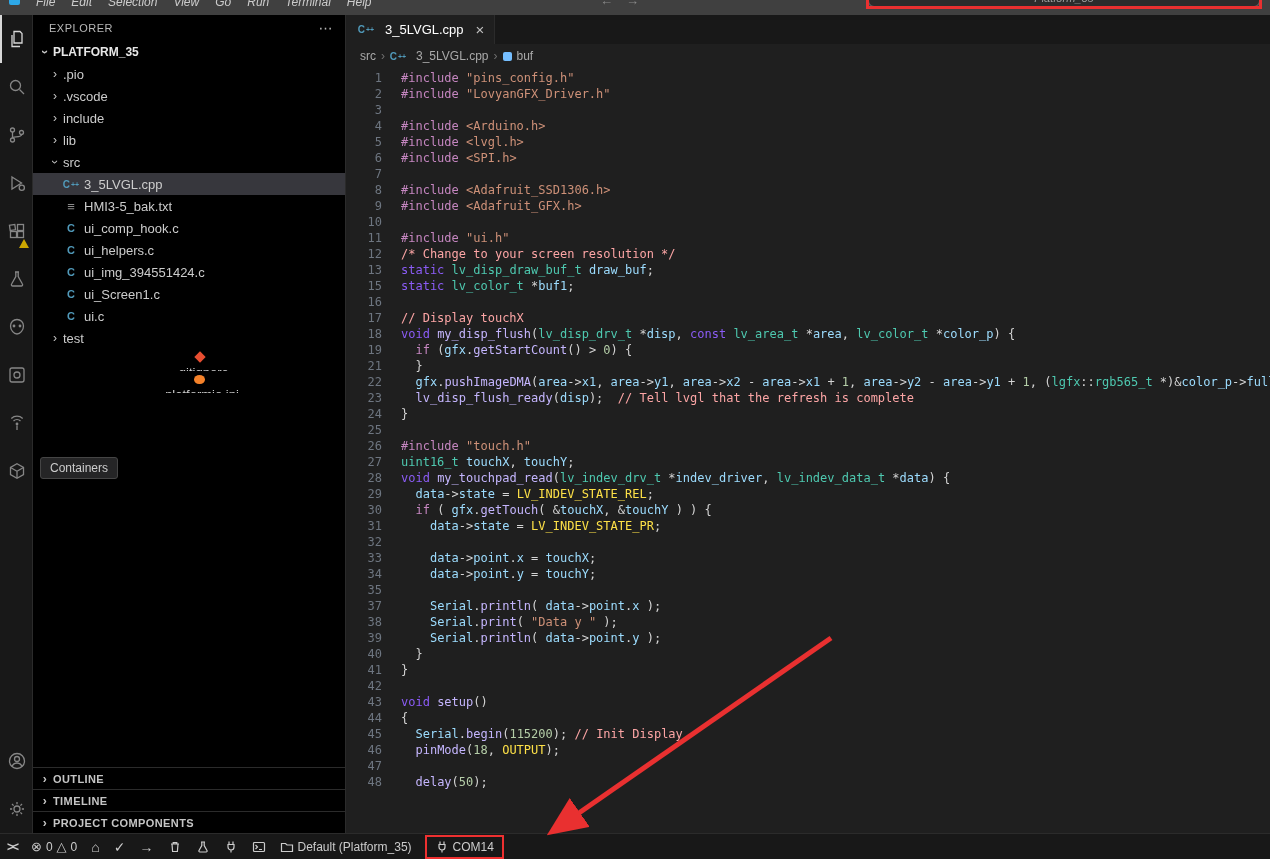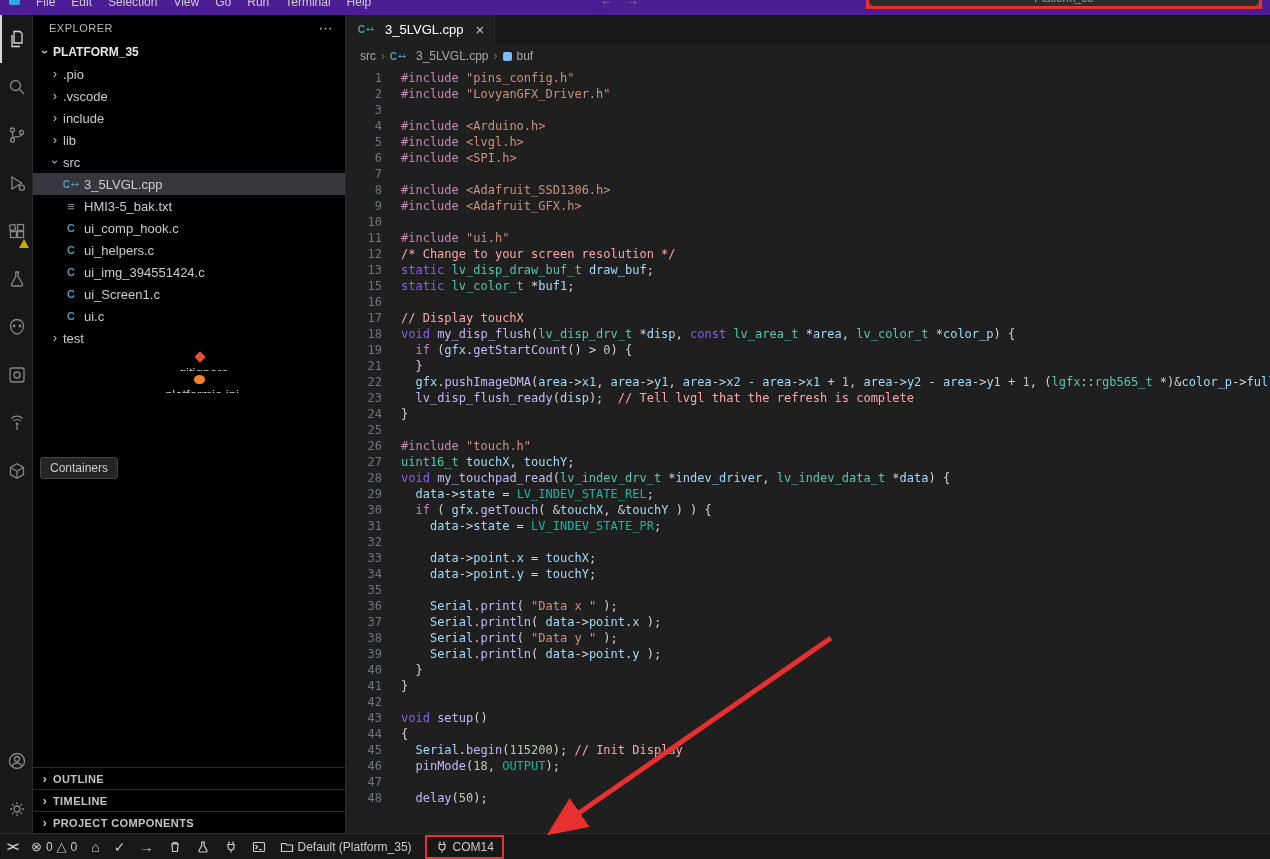--- a/index.html
+++ b/index.html
@@ -1,20 +1,20 @@
 <!DOCTYPE html>
 <html><head>
 <meta charset="utf-8">
 <style>
   * { margin:0; padding:0; box-sizing:border-box; }
   html,body { width:1270px; height:859px; overflow:hidden; }
   body { background:#1f1f1f; font-family:"Liberation Sans", sans-serif; position:relative; color:#cccccc; }
 
   
-  .titlebar { height:15px; background:#4c1d95; position:relative; overflow:hidden; }
+  .titlebar { height:15px; background:#404040; position:relative; overflow:hidden;font-style:italic; }
   .vslogo { position:absolute; left:9px; top:-6px; width:11px; height:11px; background:#2da8e8; border-radius:2px; }
   .menu { position:absolute; left:28px; top:-8px; display:flex; }
   .menu span { padding:0 8px; font-size:12px; line-height:20px; color:#cccccc; }
   .nav-arrow { position:absolute; top:-7px; font-size:13px; color:#8a8a8a; }
   .nav-back { left:600px; } .nav-fwd { left:626px; }
   .command-center { position:absolute; left:868px; top:-13px; width:392px; height:20px; background:#2c2c2c;
     border:1px solid #6a6a6a; border-radius:6px; font-size:11px; color:#9d9d9d; text-align:center; line-height:20px; overflow:hidden; }
 
   
   .main { display:flex; height:818px; }
@@ -62,21 +62,21 @@
   .breadcrumbs .sep { color:#6f6f6f; }
   .sym-ico { width:9px; height:9px; background:#75beff; border-radius:2px; display:inline-block; }
   .code { flex:1; overflow:hidden; padding-top:2px; font-family:"DejaVu Sans Mono", monospace; font-size:12px; line-height:16px; }
   .line { display:flex; height:16px; }
   .ln { width:36px; text-align:right; color:#6e7681; flex:0 0 36px; margin-right:19px; }
   .line.active .ln { color:#c6c6c6; }
   .lc { flex:1; white-space:pre; color:#d4d4d4; }
   .line.active .lc { outline:1px solid #3f3f46; outline-offset:-1px; }
   .tk-d{color:#d4d4d4}.tk-pp{color:#c586c0}.tk-str{color:#ce9178}.tk-cmt{color:#fca5a5}
   .tk-kw{color:#8b5cf6}.tk-ty{color:#4ec9b0}.tk-var{color:#9cdcfe}.tk-fn{color:#c4b5fd}
-  .tk-num{color:#b5cea8}.tk-mac{color:#14b8a6}
+  .tk-num{color:#b5cea8}.tk-mac{color:#fde047}
 
   
   .statusbar { height:26px; background:#181818; border-top:1px solid #2b2b2b; display:flex; align-items:center; font-size:12px; color:#cccccc; }
   .st-item { display:flex; align-items:center; gap:4px; padding:0 7px; height:100%; }
   .st-item svg { width:14px; height:14px; stroke:#cccccc; fill:none; stroke-width:1.2; }
   .remote-glyph { letter-spacing:-2px; font-weight:700; font-size:12px; }
   .glyph { font-size:13px; }
   .st-icon { font-size:14px; }
   .st-item.port { border:2px solid #ee3030; padding:0 8px; margin-left:6px; height:24px; }
 
@@ -424,24 +424,20 @@
         </div>
         <div class="line">
           <span class="ln">34</span>
           <span class="lc"><span class="tk-d">    </span><span class="tk-var">data</span><span class="tk-d">-&gt;</span><span class="tk-var">point</span><span class="tk-d">.</span><span class="tk-var">y</span><span class="tk-d"> = </span><span class="tk-var">touchY</span><span class="tk-d">;</span></span>
         </div>
         <div class="line">
           <span class="ln">35</span>
           <span class="lc"></span>
         </div>
         <div class="line">
-          <span class="ln">36</span>
-          <span class="lc"><span class="tk-d">    </span><span class="tk-var">Serial</span><span class="tk-d">.</span><span class="tk-fn">print</span><span class="tk-d">( </span><span class="tk-str">"Data x "</span><span class="tk-d"> );</span></span>
-        </div>
-        <div class="line">
           <span class="ln">37</span>
           <span class="lc"><span class="tk-d">    </span><span class="tk-var">Serial</span><span class="tk-d">.</span><span class="tk-fn">println</span><span class="tk-d">( </span><span class="tk-var">data</span><span class="tk-d">-&gt;</span><span class="tk-var">point</span><span class="tk-d">.</span><span class="tk-var">x</span><span class="tk-d"> );</span></span>
         </div>
         <div class="line">
           <span class="ln">38</span>
           <span class="lc"><span class="tk-d">    </span><span class="tk-var">Serial</span><span class="tk-d">.</span><span class="tk-fn">print</span><span class="tk-d">( </span><span class="tk-str">"Data y "</span><span class="tk-d"> );</span></span>
         </div>
         <div class="line">
           <span class="ln">39</span>
           <span class="lc"><span class="tk-d">    </span><span class="tk-var">Serial</span><span class="tk-d">.</span><span class="tk-fn">println</span><span class="tk-d">( </span><span class="tk-var">data</span><span class="tk-d">-&gt;</span><span class="tk-var">point</span><span class="tk-d">.</span><span class="tk-var">y</span><span class="tk-d"> );</span></span>

